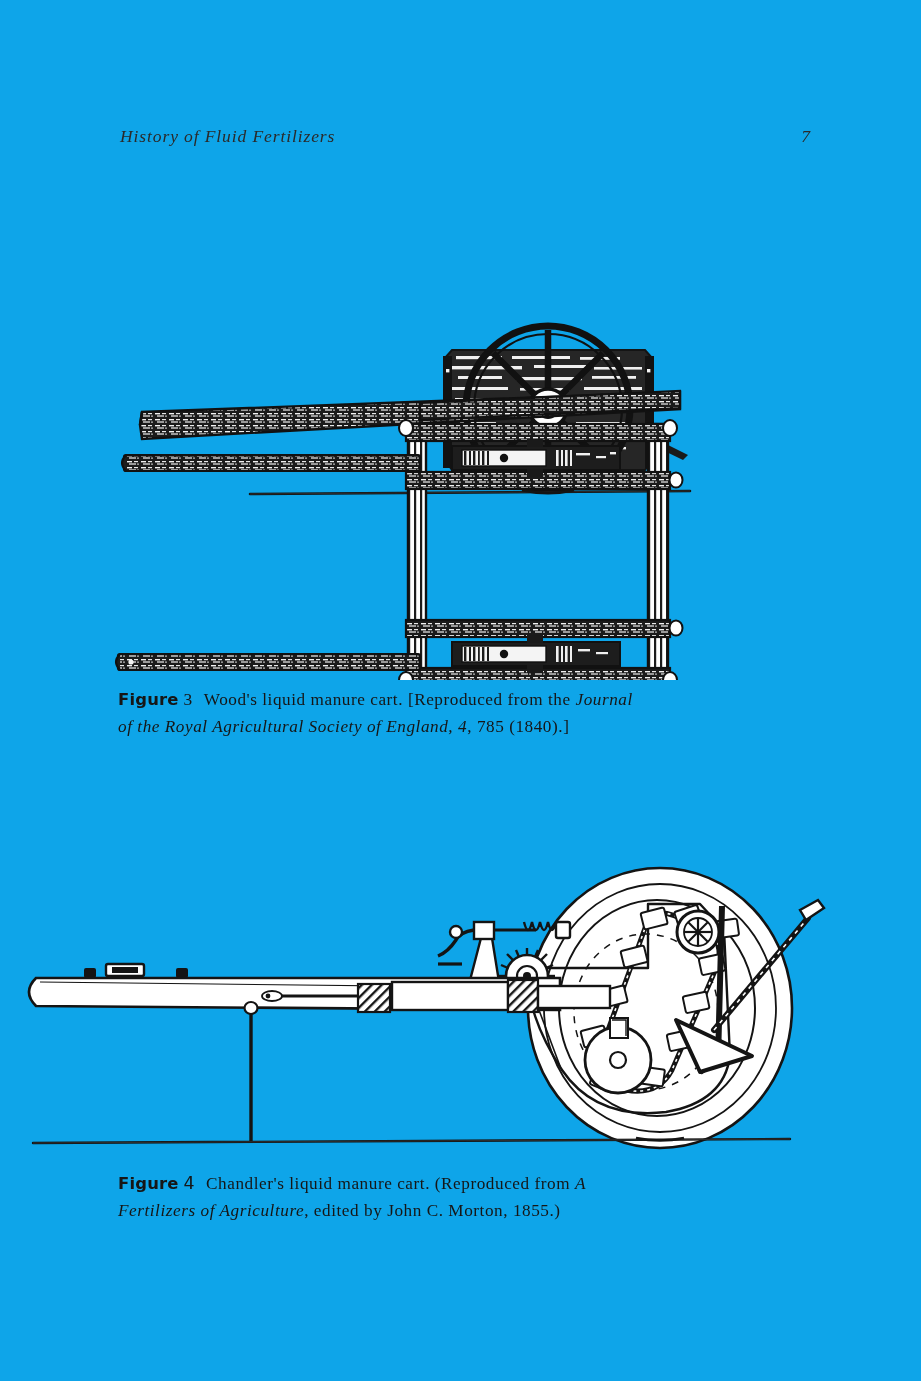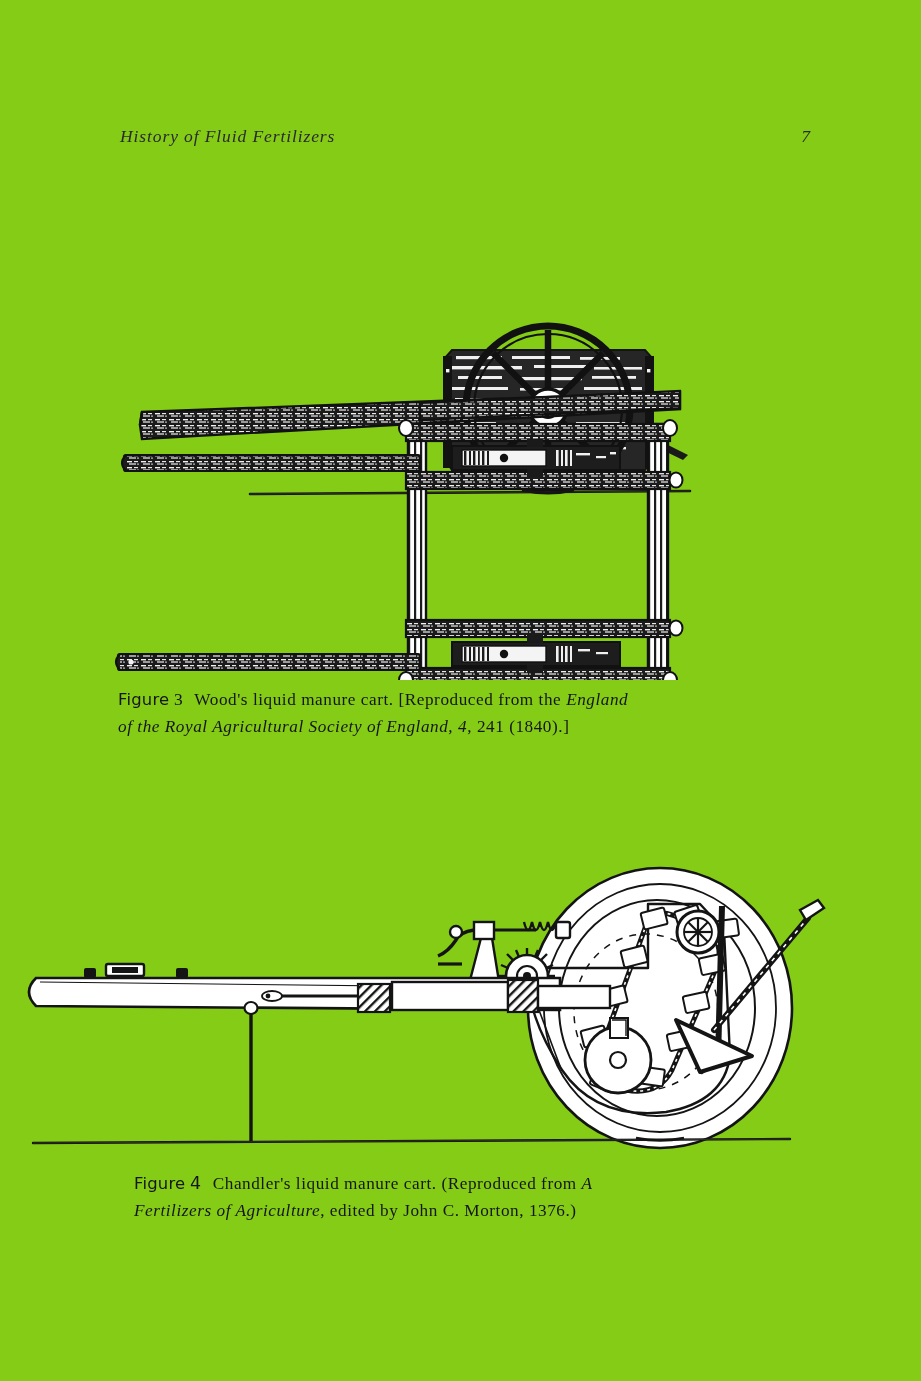--- a/index.html
+++ b/index.html
@@ -9,21 +9,21 @@
     background: #ffffff;
   }
   body {
     font-family: "Liberation Serif", "DejaVu Serif", serif;
     color: #1a1a1a;
   }
   .page {
     position: relative;
     width: 921px;
     height: 1381px;
-    background: #84cc16;
+    background: #0ea5e9;
     overflow: hidden;
   }
 
   
   .running-head {
     position: absolute;
     top: 126px;
     left: 120px;
     width: 690px;
     height: 24px;
@@ -62,25 +62,25 @@
     position: absolute;
     left: 118px;
     width: 680px;
     font-size: 17.2px;
     line-height: 27px;
     letter-spacing: 0.55px;
     color: #161616;
     text-align: left;
   }
   #caption-3 { top: 686px; }
-  #caption-4 { top: 1170px; margin-left: 16px; }
+  #caption-4 { top: 1170px; }
 
   .caption .fig-label {
     font-family: "DejaVu Sans", "Liberation Sans", sans-serif;
-    font-weight: normal;
+    font-weight: bold;
     font-size: 16.4px;
     letter-spacing: 0.2px;
   }
   .caption .fig-num {
     font-family: "Liberation Serif", "DejaVu Serif", serif;
     font-weight: normal;
     font-size: 17.4px;
   }
   .caption .fig-num.thin {
     font-family: "DejaVu Sans", "Liberation Sans", sans-serif;
@@ -284,21 +284,21 @@
         <g stroke="#111111" stroke-width="1.6" fill="none">
           <line x1="426" y1="329" x2="426" y2="460"></line>
           <line x1="648" y1="329" x2="648" y2="460"></line>
         </g>
       </g>
     </svg>
   </div>
 
   <div class="caption" id="caption-3">
     <span class="fig-label">Figure</span>
-    <span class="fig-num">3</span><span class="gap"></span><span class="roman">Wood's liquid manure cart.  [Reproduced from the </span><span class="ital">England</span><br><span class="ital">of the Royal Agricultural Society of England, 4</span><span class="roman">, 241 (1840).]</span>
+    <span class="fig-num">3</span><span class="gap"></span><span class="roman">Wood's liquid manure cart.  [Reproduced from the </span><span class="ital">Journal</span><br><span class="ital">of the Royal Agricultural Society of England, 4</span><span class="roman">, 785 (1840).]</span>
   </div>
 
   <div class="figure" id="figure-4">
     <svg class="fig-art" width="921" height="300" viewBox="0 0 921 300">
       <defs>
         <pattern id="hatch45" width="7" height="7" patternUnits="userSpaceOnUse" patternTransform="rotate(45)">
           <rect width="7" height="7" fill="#ffffff"></rect>
           <rect x="0" y="0" width="2.4" height="7" fill="#171717"></rect>
         </pattern>
         <pattern id="chainlinks" width="9" height="9" patternUnits="userSpaceOnUse">
@@ -440,16 +440,16 @@
           <path d="M33,283 L790,279" stroke="#333333" stroke-width="0.9" fill="none"></path>
         </g>
 
         <path d="M636,278 q24,5 48,0" stroke="#141414" stroke-width="2.6" fill="none"></path>
       </g>
     </svg>
   </div>
 
   <div class="caption" id="caption-4">
     <span class="fig-label">Figure</span>
-    <span class="fig-num thin">4</span><span class="gap"></span><span class="roman">Chandler's liquid manure cart.  (Reproduced from </span><span class="ital">A</span><br><span class="ital">Fertilizers of Agriculture</span><span class="roman">, edited by John C. Morton, 1376.)</span>
+    <span class="fig-num thin">4</span><span class="gap"></span><span class="roman">Chandler's liquid manure cart.  (Reproduced from </span><span class="ital">A</span><br><span class="ital">Fertilizers of Agriculture</span><span class="roman">, edited by John C. Morton, 1855.)</span>
   </div>
 
 </div>
 
 </body></html>

